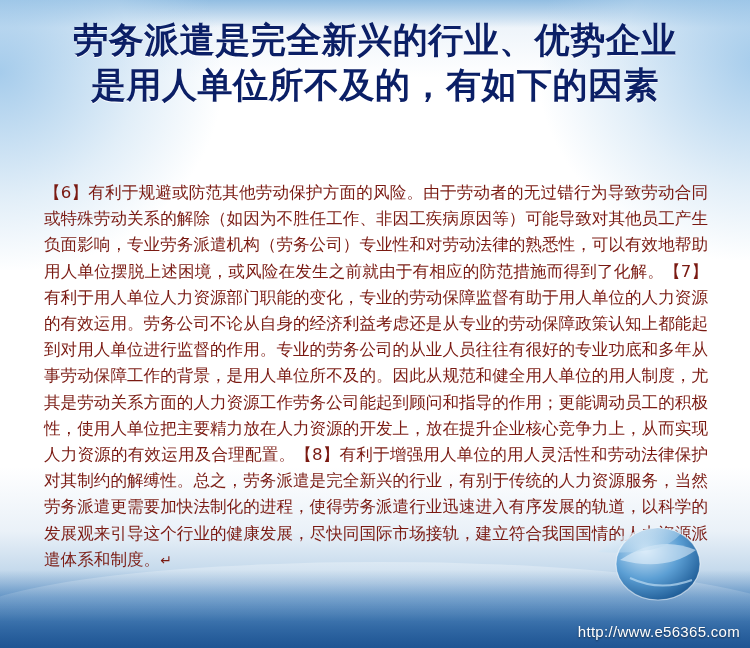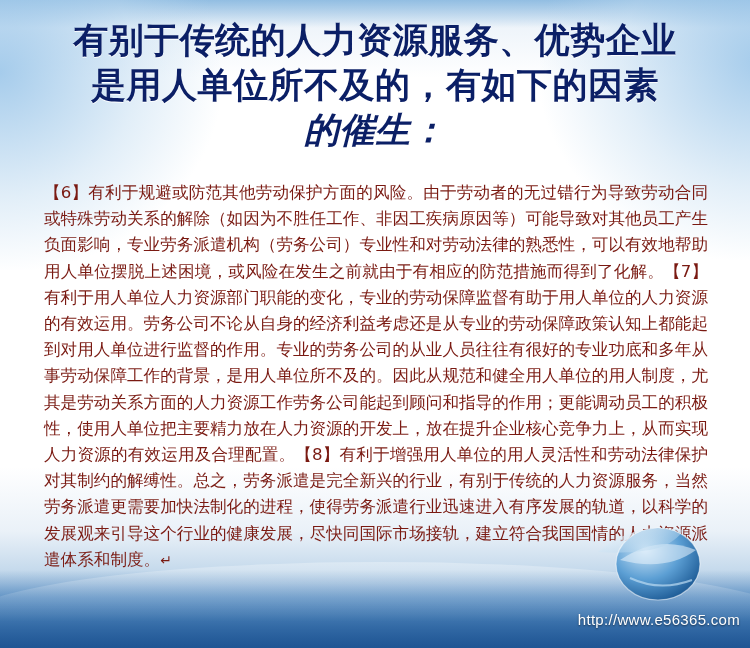--- a/index.html
+++ b/index.html
@@ -123,42 +123,41 @@
     text-indent: 0;
   }
   .pilcrow {
     color: #7a1a12;
     font-size: 14px;
   }
 
   .watermark {
     position: absolute;
     right: 10px;
-    bottom: 20px;
+    bottom: 8px;
     font-family: "Liberation Sans", sans-serif;
     font-size: 15px;
     color: #ffffff;
     text-shadow: 0 1px 2px rgba(0,0,0,0.55);
     letter-spacing: 0.3px;
     margin-top: 8px;
   }
 </style>
 </head>
 <body>
 
 <div class="slide">
 
   <div class="glow-topband"></div>
   <div class="glow-left"></div>
   <div class="glow-right"></div>
 
   <div class="title">
-    <span>有别于传统的人力资源服务、优势企业</span><br>
+    <span>劳务派遣是完全新兴的行业、优势企业</span><br>
     <span>是用人单位所不及的，有如下的因素</span><br>
-    <span class="line3">的催生：</span>
   </div>
 
   <div class="body-text">
     <span>【6】有利于规避或防范其他劳动保护方面的风险。由于劳动者的无过错行为导致劳动合同或特殊劳动关系的解除（如因为不胜任工作、非因工疾病原因等）可能导致对其他员工产生负面影响，专业劳务派遣机构（劳务公司）专业性和对劳动法律的熟悉性，可以有效地帮助用人单位摆脱上述困境，或风险在发生之前就由于有相应的防范措施而得到了化解。【7】有利于用人单位人力资源部门职能的变化，专业的劳动保障监督有助于用人单位的人力资源的有效运用。劳务公司不论从自身的经济利益考虑还是从专业的劳动保障政策认知上都能起到对用人单位进行监督的作用。专业的劳务公司的从业人员往往有很好的专业功底和多年从事劳动保障工作的背景，是用人单位所不及的。因此从规范和健全用人单位的用人制度，尤其是劳动关系方面的人力资源工作劳务公司能起到顾问和指导的作用；更能调动员工的积极性，使用人单位把主要精力放在人力资源的开发上，放在提升企业核心竞争力上，从而实现人力资源的有效运用及合理配置。【8】有利于增强用人单位的用人灵活性和劳动法律保护对其制约的解缚性。总之，劳务派遣是完全新兴的行业，有别于传统的人力资源服务，当然劳务派遣更需要加快法制化的进程，使得劳务派遣行业迅速进入有序发展的轨道，以科学的发展观来引导这个行业的健康发展，尽快同国际市场接轨，建立符合我国国情的人力资源派遣体系和制度。</span><span class="pilcrow">↵</span>
   </div>
 
   <div class="bottom-wave"></div>
 
   <svg class="globe" viewBox="0 0 118 92" xmlns="http://www.w3.org/2000/svg">
     <defs>

